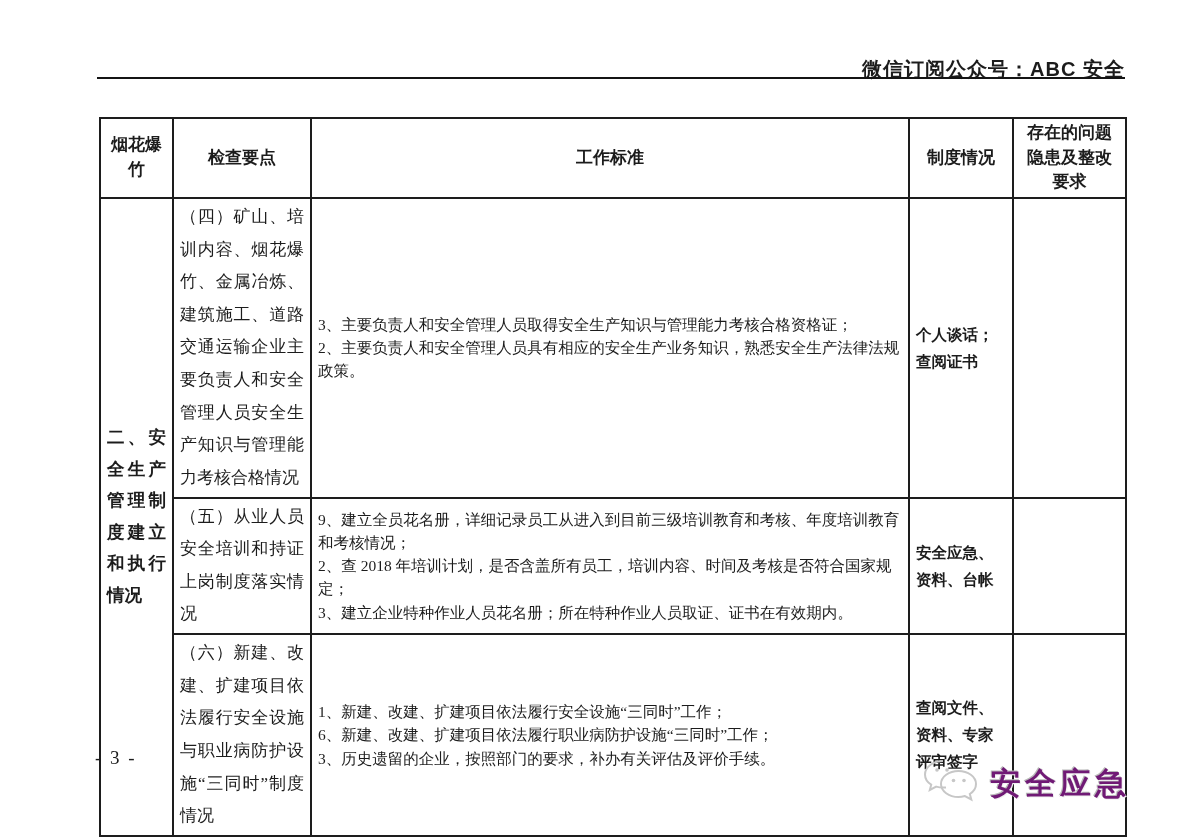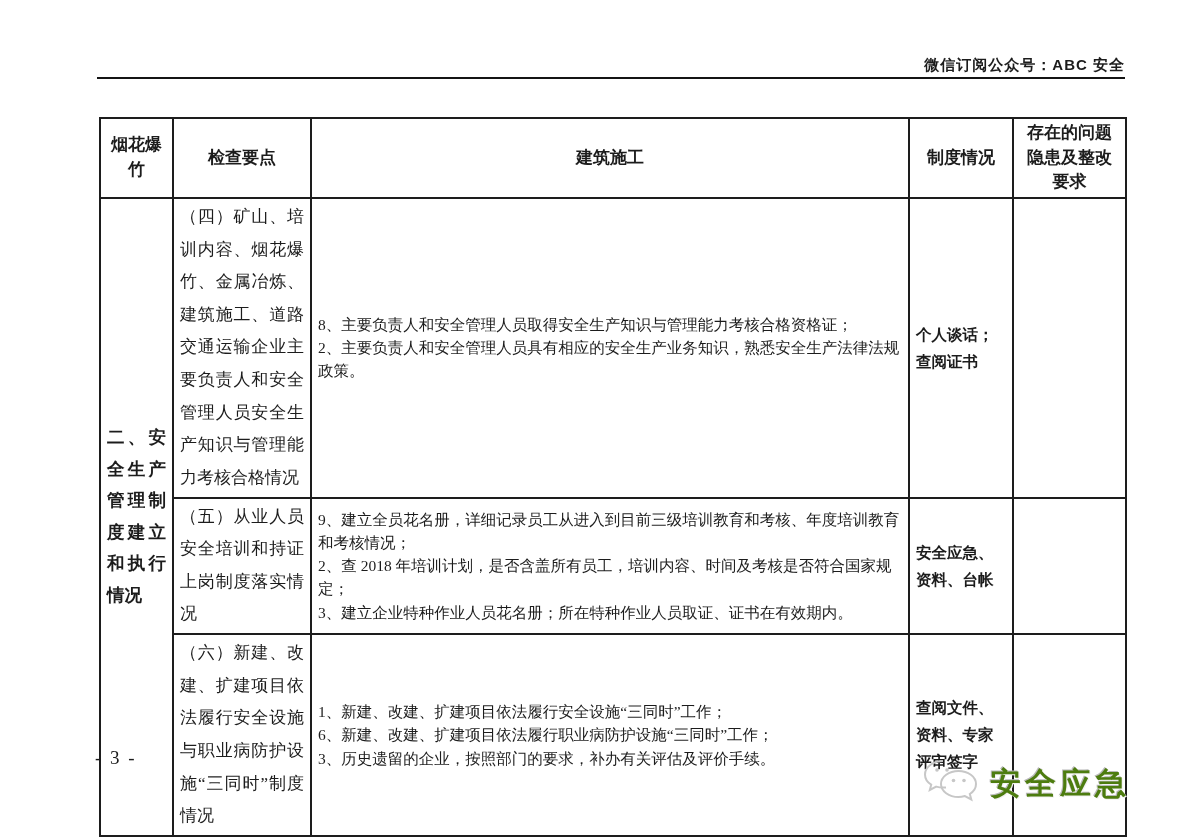--- a/index.html
+++ b/index.html
@@ -7,21 +7,21 @@
     position:relative;
     width:1182px;height:839px;
     background:#ffffff;
     font-family:"Liberation Serif","DejaVu Serif",serif;
     color:#1c1c1c;
     overflow:hidden;
   }
   
   .header-note{
     position:absolute;top:56px;right:57px;
-    font-size:15px;font-weight:bold;letter-spacing:1px;
+    font-size:20px;font-weight:bold;letter-spacing:1px;
     font-family:"Liberation Sans","DejaVu Sans",sans-serif;
   }
   .header-rule{
     position:absolute;top:77px;left:97px;width:1028px;height:0;
     border-bottom:2px solid #141414;
   }
   
   table.doc{
     position:absolute;left:99px;top:117px;
     border-collapse:collapse;table-layout:fixed;
@@ -62,21 +62,21 @@
   .page-number{
     position:absolute;left:95px;top:747px;
     font-size:19px;letter-spacing:2px;
   }
   .brand{
     position:absolute;right:52px;top:758px;
     display:flex;align-items:center;gap:10px;
   }
   .brand-text{
     font-size:31px;font-weight:bold;letter-spacing:4px;
-    color:#4d7c0f;text-shadow:1px 1px 0 #f2f2f2,-1px -1px 0 #b9b9b9;
+    color:#701a75;text-shadow:1px 1px 0 #f2f2f2,-1px -1px 0 #b9b9b9;
     font-family:"Liberation Sans","DejaVu Sans",sans-serif;
   }
 </style>
 </head>
 <body>
 
 <div class="page">
 
   <div class="header-note">微信订阅公众号：ABC 安全</div>
   <div class="header-rule"></div>
@@ -86,31 +86,31 @@
         <col class="c1">
         <col class="c2">
         <col class="c3">
         <col class="c4">
         <col class="c5">
       </colgroup>
     <thead>
       <tr style="height:68px">
         <th class="hcell">烟花爆竹</th>
         <th class="hcell">检查要点</th>
-        <th class="hcell">建筑施工</th>
+        <th class="hcell">工作标准</th>
         <th class="hcell">制度情况</th>
         <th class="hcell">存在的问题隐患及整改要求</th>
       </tr>
     </thead>
     <tbody>
       <tr style="height:220px">
         <td class="section-cell" rowspan="3">二、安全生产管理制度建立和执行情况</td>
         <td class="points-cell">（四）矿山、培训内容、烟花爆竹、金属冶炼、建筑施工、道路交通运输企业主要负责人和安全管理人员安全生产知识与管理能力考核合格情况</td>
         <td class="standards-cell">
-          <div>8、主要负责人和安全管理人员取得安全生产知识与管理能力考核合格资格证；</div>
+          <div>3、主要负责人和安全管理人员取得安全生产知识与管理能力考核合格资格证；</div>
           <div>2、主要负责人和安全管理人员具有相应的安全生产业务知识，熟悉安全生产法律法规政策。</div>
         </td>
         <td class="method-cell">个人谈话；查阅证书</td>
         <td class="issues-cell"></td>
       </tr>
       <tr style="height:100px">
         <td class="points-cell">（五）从业人员安全培训和持证上岗制度落实情况</td>
         <td class="standards-cell">
           <div>9、建立全员花名册，详细记录员工从进入到目前三级培训教育和考核、年度培训教育和考核情况；</div>
           <div>2、查 2018 年培训计划，是否含盖所有员工，培训内容、时间及考核是否符合国家规定；</div>

